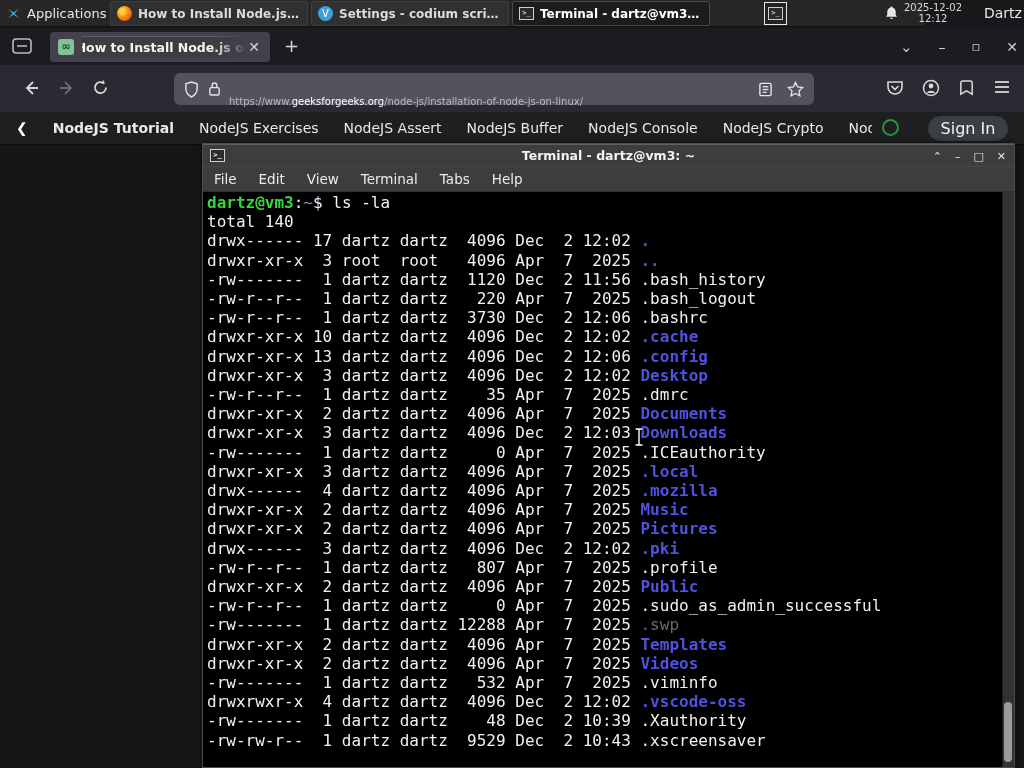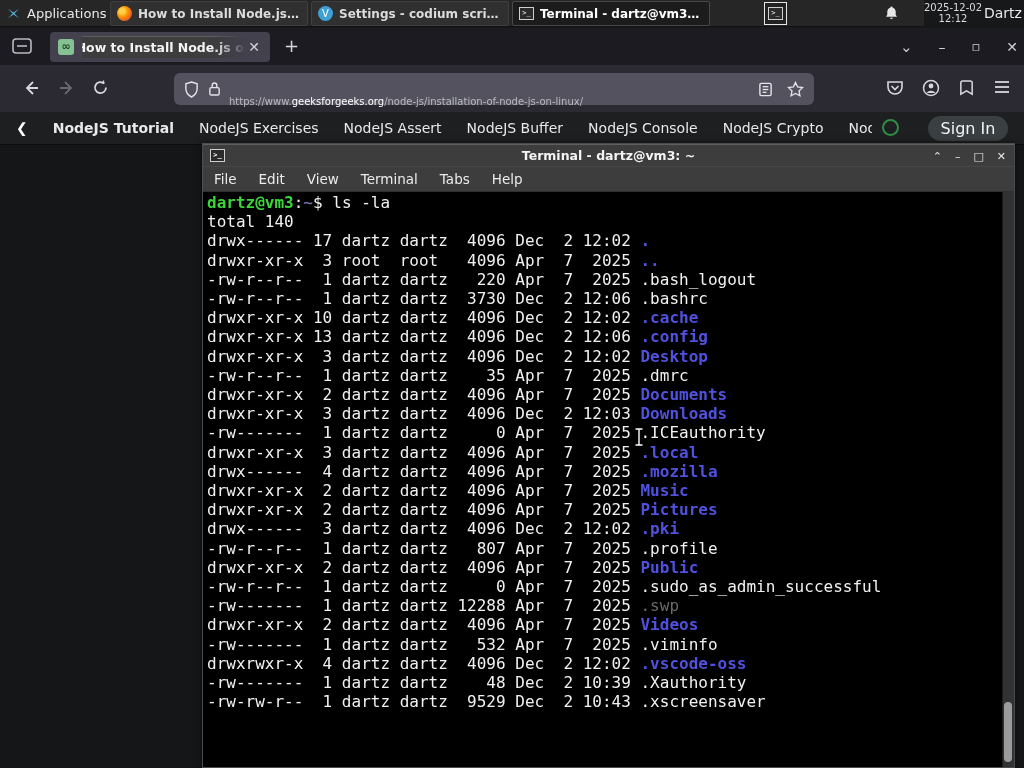--- a/index.html
+++ b/index.html
@@ -13,21 +13,21 @@
   .panel-handle { width:5px; height:16px; border-left:2px dotted #555; border-right:2px dotted #555; margin:0 4px; }
   .wbtn { position:absolute; top:1px; height:25px; width:198px; display:flex; align-items:center; gap:6px; padding:0 6px; background:#303030; border:1px solid #3f3f3f; border-radius:2px; color:#dcdcdc; font-size:12px; white-space:nowrap; overflow:hidden; }
   .wbtn .lbl { overflow:hidden; text-overflow:ellipsis;font-weight:bold; }
   .wbtn.active { background:#1c1c1c; border-color:#484848; color:#ffffff; }
   .ffdot { width:15px; height:15px; border-radius:50%; background:radial-gradient(circle at 35% 35%, #ffd24a 0 18%, #ff9500 40%, #e3572c 75%, #b5302a 100%); flex:0 0 auto; }
   .cvdot { width:15px; height:15px; border-radius:50%; background:#3fa0d6; color:#fff; font-size:10px; line-height:15px; text-align:center; flex:0 0 auto; }
   .termico { width:15px; height:13px; background:#2b2b2b; border:1px solid #cfcfcf; color:#fff; font-size:7px; line-height:11px; text-align:center; font-family:"DejaVu Sans Mono", monospace; flex:0 0 auto; }
   .tray-term { position:absolute; left:764px; top:2px; width:23px; height:23px; border:1px solid #e6e6e6; background:#222; display:flex; align-items:center; justify-content:center; }
   .tray-term .termico { width:15px; height:13px; }
   .bell { position:absolute; left:884px; top:5px; }
-  .clock { position:absolute; left:920px; top:3px; width:66px; text-align:center; color:#dadada; font-size:10px; line-height:10.5px; }
+  .clock { position:absolute; left:900px; top:3px; width:66px; text-align:center; color:#dadada; font-size:10px; line-height:10.5px; }
   .pan-user { position:absolute; left:984px; top:5px; color:#e9e9e9; font-size:14px; }
 
   
   .tabbar { position:absolute; left:0; top:28px; width:1024px; height:37px; background:#1c1b22; }
   .ffview { position:absolute; left:12px; top:9px; }
   .tab { position:absolute; left:50px; top:4px; width:220px; height:30px; background:#42414d; border-radius:4px; display:flex; align-items:center; padding:0 8px; color:#fbfbfe; font-size:13px; }
   .tab .favicon { width:16px; height:16px; border-radius:3px; background:#85c293; color:#173f22; font-size:11px; line-height:16px; text-align:center; font-weight:bold; margin-right:8px; flex:0 0 auto; }
   .tab .t-title { flex:1; overflow:hidden; white-space:nowrap; -webkit-mask-image:linear-gradient(90deg,#000 80%,transparent); mask-image:linear-gradient(90deg,#000 80%,transparent); }
   .tab .t-close { color:#d5d5da; font-size:14px; padding:0 2px; }
   .newtab { position:absolute; left:284px; top:8px; color:#d5d5da; font-size:18px; line-height:20px; }
@@ -228,38 +228,40 @@
       <span>Terminal</span>
       <span>Tabs</span>
       <span>Help</span>
     </div>
     <div class="t-body">
       <div class="trow"><span class="t-green">dartz@vm3</span><span>:</span><span class="t-tilde">~</span><span>$ ls -la</span></div>
       <div class="trow">total 140</div>
       <div>
           <div class="trow"><span>drwx------ 17 dartz dartz  4096 Dec  2 12:02 </span><span class="t-dir">.</span></div>
           <div class="trow"><span>drwxr-xr-x  3 root  root   4096 Apr  7  2025 </span><span class="t-dir">..</span></div>
+          <div class="trow"><span>-rw-------  1 dartz dartz  1120 Dec  2 11:56 </span><span class="t-file">.bash_history</span></div>
           <div class="trow"><span>-rw-r--r--  1 dartz dartz   220 Apr  7  2025 </span><span class="t-file">.bash_logout</span></div>
           <div class="trow"><span>-rw-r--r--  1 dartz dartz  3730 Dec  2 12:06 </span><span class="t-file">.bashrc</span></div>
           <div class="trow"><span>drwxr-xr-x 10 dartz dartz  4096 Dec  2 12:02 </span><span class="t-dir">.cache</span></div>
           <div class="trow"><span>drwxr-xr-x 13 dartz dartz  4096 Dec  2 12:06 </span><span class="t-dir">.config</span></div>
           <div class="trow"><span>drwxr-xr-x  3 dartz dartz  4096 Dec  2 12:02 </span><span class="t-dir">Desktop</span></div>
           <div class="trow"><span>-rw-r--r--  1 dartz dartz    35 Apr  7  2025 </span><span class="t-file">.dmrc</span></div>
           <div class="trow"><span>drwxr-xr-x  2 dartz dartz  4096 Apr  7  2025 </span><span class="t-dir">Documents</span></div>
           <div class="trow"><span>drwxr-xr-x  3 dartz dartz  4096 Dec  2 12:03 </span><span class="t-dir">Downloads</span></div>
           <div class="trow"><span>-rw-------  1 dartz dartz     0 Apr  7  2025 </span><span class="t-file">.ICEauthority</span></div>
           <div class="trow"><span>drwxr-xr-x  3 dartz dartz  4096 Apr  7  2025 </span><span class="t-dir">.local</span></div>
           <div class="trow"><span>drwx------  4 dartz dartz  4096 Apr  7  2025 </span><span class="t-dir">.mozilla</span></div>
           <div class="trow"><span>drwxr-xr-x  2 dartz dartz  4096 Apr  7  2025 </span><span class="t-dir">Music</span></div>
           <div class="trow"><span>drwxr-xr-x  2 dartz dartz  4096 Apr  7  2025 </span><span class="t-dir">Pictures</span></div>
           <div class="trow"><span>drwx------  3 dartz dartz  4096 Dec  2 12:02 </span><span class="t-dir">.pki</span></div>
           <div class="trow"><span>-rw-r--r--  1 dartz dartz   807 Apr  7  2025 </span><span class="t-file">.profile</span></div>
           <div class="trow"><span>drwxr-xr-x  2 dartz dartz  4096 Apr  7  2025 </span><span class="t-dir">Public</span></div>
           <div class="trow"><span>-rw-r--r--  1 dartz dartz     0 Apr  7  2025 </span><span class="t-file">.sudo_as_admin_successful</span></div>
           <div class="trow"><span>-rw-------  1 dartz dartz 12288 Apr  7  2025 </span><span class="t-dim">.swp</span></div>
+          <div class="trow"><span>drwxr-xr-x  2 dartz dartz  4096 Apr  7  2025 </span><span class="t-dir">Templates</span></div>
           <div class="trow"><span>drwxr-xr-x  2 dartz dartz  4096 Apr  7  2025 </span><span class="t-dir">Videos</span></div>
           <div class="trow"><span>-rw-------  1 dartz dartz   532 Apr  7  2025 </span><span class="t-file">.viminfo</span></div>
           <div class="trow"><span>drwxrwxr-x  4 dartz dartz  4096 Dec  2 12:02 </span><span class="t-dir">.vscode-oss</span></div>
           <div class="trow"><span>-rw-------  1 dartz dartz    48 Dec  2 10:39 </span><span class="t-file">.Xauthority</span></div>
           <div class="trow"><span>-rw-rw-r--  1 dartz dartz  9529 Dec  2 10:43 </span><span class="t-file">.xscreensaver</span></div>
         </div>
       <div class="t-scroll">
         <div class="t-thumb"></div>
       </div>
     </div>

